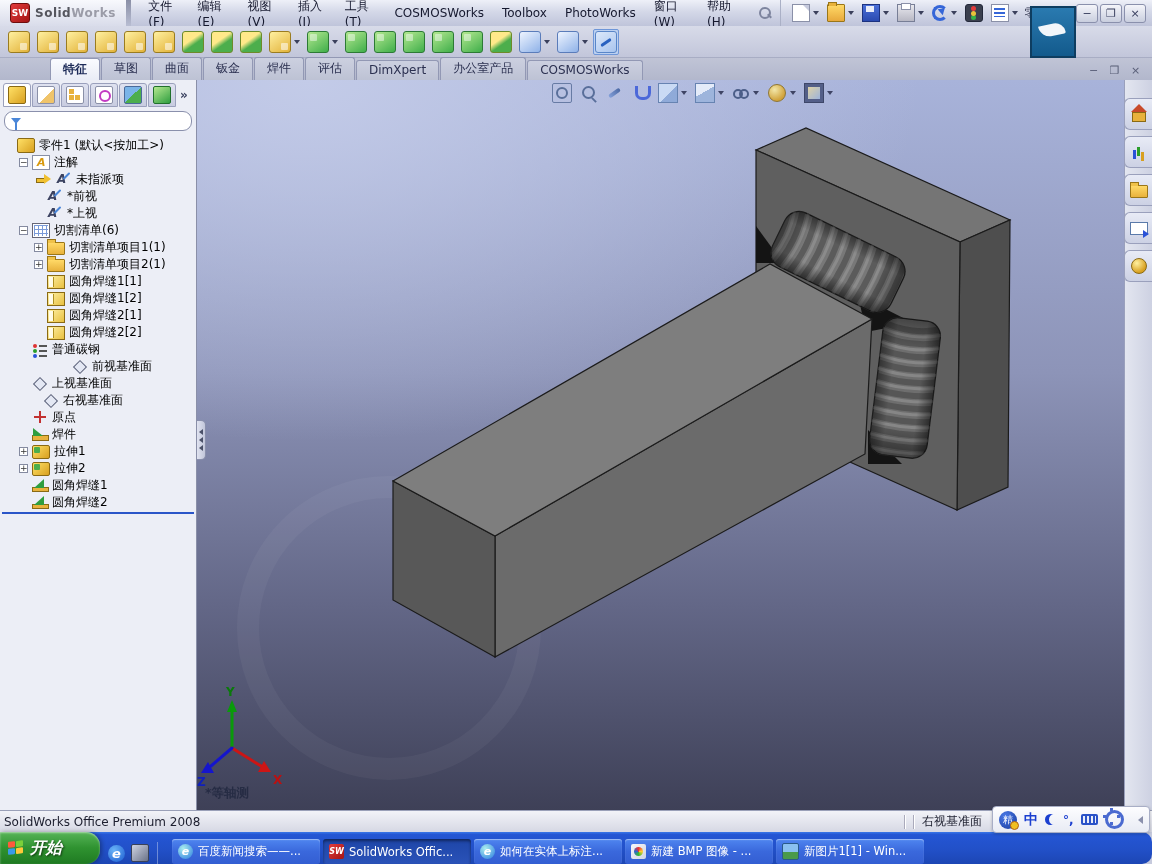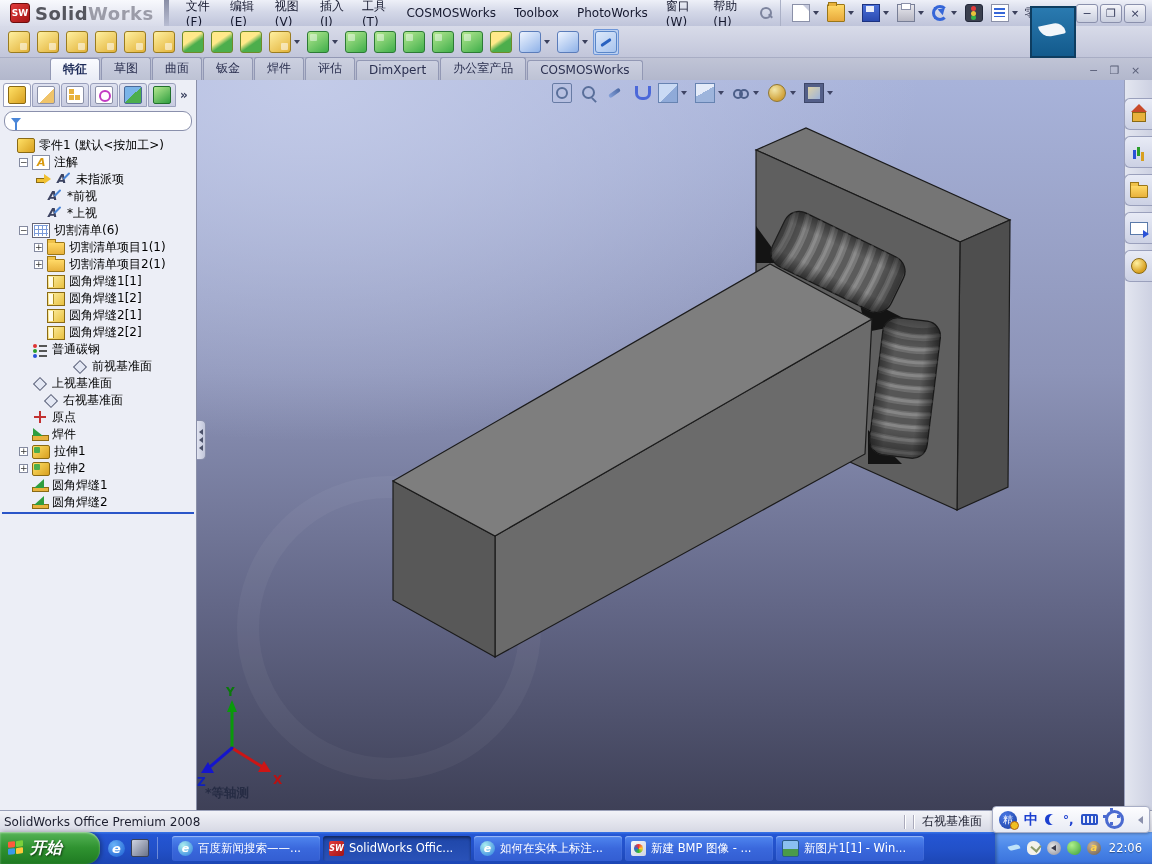--- a/index.html
+++ b/index.html
@@ -8,21 +8,21 @@
        background:#c6cadd;user-select:none;}
   
   .titlebar{position:absolute;left:0;top:0;width:1152px;height:26px;
     background:linear-gradient(180deg,#eef0f8 0%,#d4d8e8 45%,#bfc4da 100%);
     display:flex;align-items:center;border-bottom:1px solid #9aa0b8;}
   .swlogo{display:flex;align-items:center;gap:5px;padding:0 10px;height:100%;
     background:linear-gradient(180deg,#f8f9fd,#d9dcEA);}
   .swcube{width:18px;height:18px;background:linear-gradient(135deg,#e23b3b,#a31515);
     border:1px solid #6e0d0d;border-radius:3px;color:#fff;font-size:9px;font-weight:bold;
     display:flex;align-items:center;justify-content:center;}
-  .brand{font-size:18px;font-weight:bold;letter-spacing:.5px;}
+  .brand{font-size:12px;font-weight:bold;letter-spacing:.5px;}
   .brand .b1{color:#55565e;} .brand .b2{color:#9b9ca8;}
   .logosep{width:6px;height:26px;background:linear-gradient(180deg,#8a8fa6,#b8bdd2);margin-right:8px;}
   #menus{display:flex;height:100%;align-items:center;}
   .menu-item{padding:0 9px;height:100%;display:flex;align-items:center;color:#15182e;cursor:default;}
   .searchmag{width:16px;height:16px;position:relative;margin:0 8px;}
   .searchmag::before{content:"";position:absolute;left:2px;top:2px;width:8px;height:8px;border:2px solid #7d849e;border-radius:50%;}
   .searchmag::after{content:"";position:absolute;left:10px;top:10px;width:5px;height:2px;background:#7d849e;transform:rotate(45deg);}
   #stdbar{display:flex;align-items:center;gap:2px;padding-left:8px;border-left:1px solid #aab0c6;height:100%;}
   .sti{display:flex;align-items:center;padding:2px 3px;border-radius:2px;}
   .sti-g{width:16px;height:16px;display:inline-block;position:relative;}
@@ -203,21 +203,21 @@
   .ime-punct{color:#1b3fd0;font-weight:bold;font-size:12px;}
   .ime-kbd{width:17px;height:11px;background:#2a52c8;border-radius:2px;position:relative;}
   .ime-kbd::after{content:"";position:absolute;inset:2px;
     background:repeating-linear-gradient(90deg,#fff 0 2px,transparent 2px 4px);opacity:.9;}
   .ime-gear{width:13px;height:13px;border:3px solid #4a6ad0;border-radius:50%;position:relative;}
   .ime-gear::after{content:"";position:absolute;left:2px;top:-5px;width:3px;height:3px;background:#4a6ad0;
     box-shadow:0 14px 0 #4a6ad0,-7px 7px 0 #4a6ad0,7px 7px 0 #4a6ad0;}
   .ime-col{width:0;height:0;border-top:4px solid transparent;border-bottom:4px solid transparent;border-right:5px solid #8a90ac;margin-left:auto;}
   
   .taskbar{position:absolute;left:0;top:832px;width:1152px;height:32px;
-    background:linear-gradient(180deg,#3a77e8 0%,#2456d4 8%,#2250c8 55%,#1c46b4 100%);display:flex;align-items:center;border-radius:10px;}
+    background:linear-gradient(180deg,#3a77e8 0%,#2456d4 8%,#2250c8 55%,#1c46b4 100%);display:flex;align-items:flex-end;border-radius:10px;}
   .startbtn{height:32px;width:100px;border-radius:0 14px 14px 0;
     background:linear-gradient(180deg,#57b457 0%,#2f9230 50%,#1f7a22 100%);
     display:flex;align-items:center;gap:6px;padding-left:8px;box-sizing:border-box;
     box-shadow:inset 0 1px 2px rgba(255,255,255,.5),2px 0 4px rgba(0,0,0,.3);}
   .winflag{width:16px;height:15px;display:grid;grid-template-columns:7px 7px;grid-template-rows:6px 6px;gap:1px;transform:skewY(-6deg);}
   .winflag i{border-radius:1px;}
   .wf1{background:#ff5a3c;}.wf2{background:#7ad03a;}.wf3{background:#3a9ae8;}.wf4{background:#ffc83a;}
   .startlabel{color:#fff;font-style:italic;font-weight:bold;font-size:16px;text-shadow:1px 1px 2px rgba(0,0,0,.6);}
   .qlaunch{display:flex;align-items:center;gap:6px;padding:0 8px;}
   .ql-ie{width:17px;height:17px;border-radius:50%;color:#fff;background:radial-gradient(circle at 35% 30%,#6ab4f8,#1a5ad0);
@@ -784,25 +784,15 @@
         </div>
         <div class="task">
           <i class="tki tk-paint"></i>
           <span class="tlab">新建 BMP 图像 - ...</span>
         </div>
         <div class="task">
           <i class="tki tk-img"></i>
           <span class="tlab">新图片1[1] - Win...</span>
         </div>
       </div>
-    <div class="tray">
-      <span id="tray-icons" style="display:flex;gap:6px;align-items:center;">
-          <i class="tri tri-bird"></i>
-          <i class="tri tri-cloud"></i>
-          <i class="tri tri-vol"></i>
-          <i class="tri tri-pet"></i>
-          <i class="tri tri-a"></i>
-        </span>
-      <span class="clock">22:06</span>
-    </div>
   </div>
 
 </div>
 
 </body></html>

